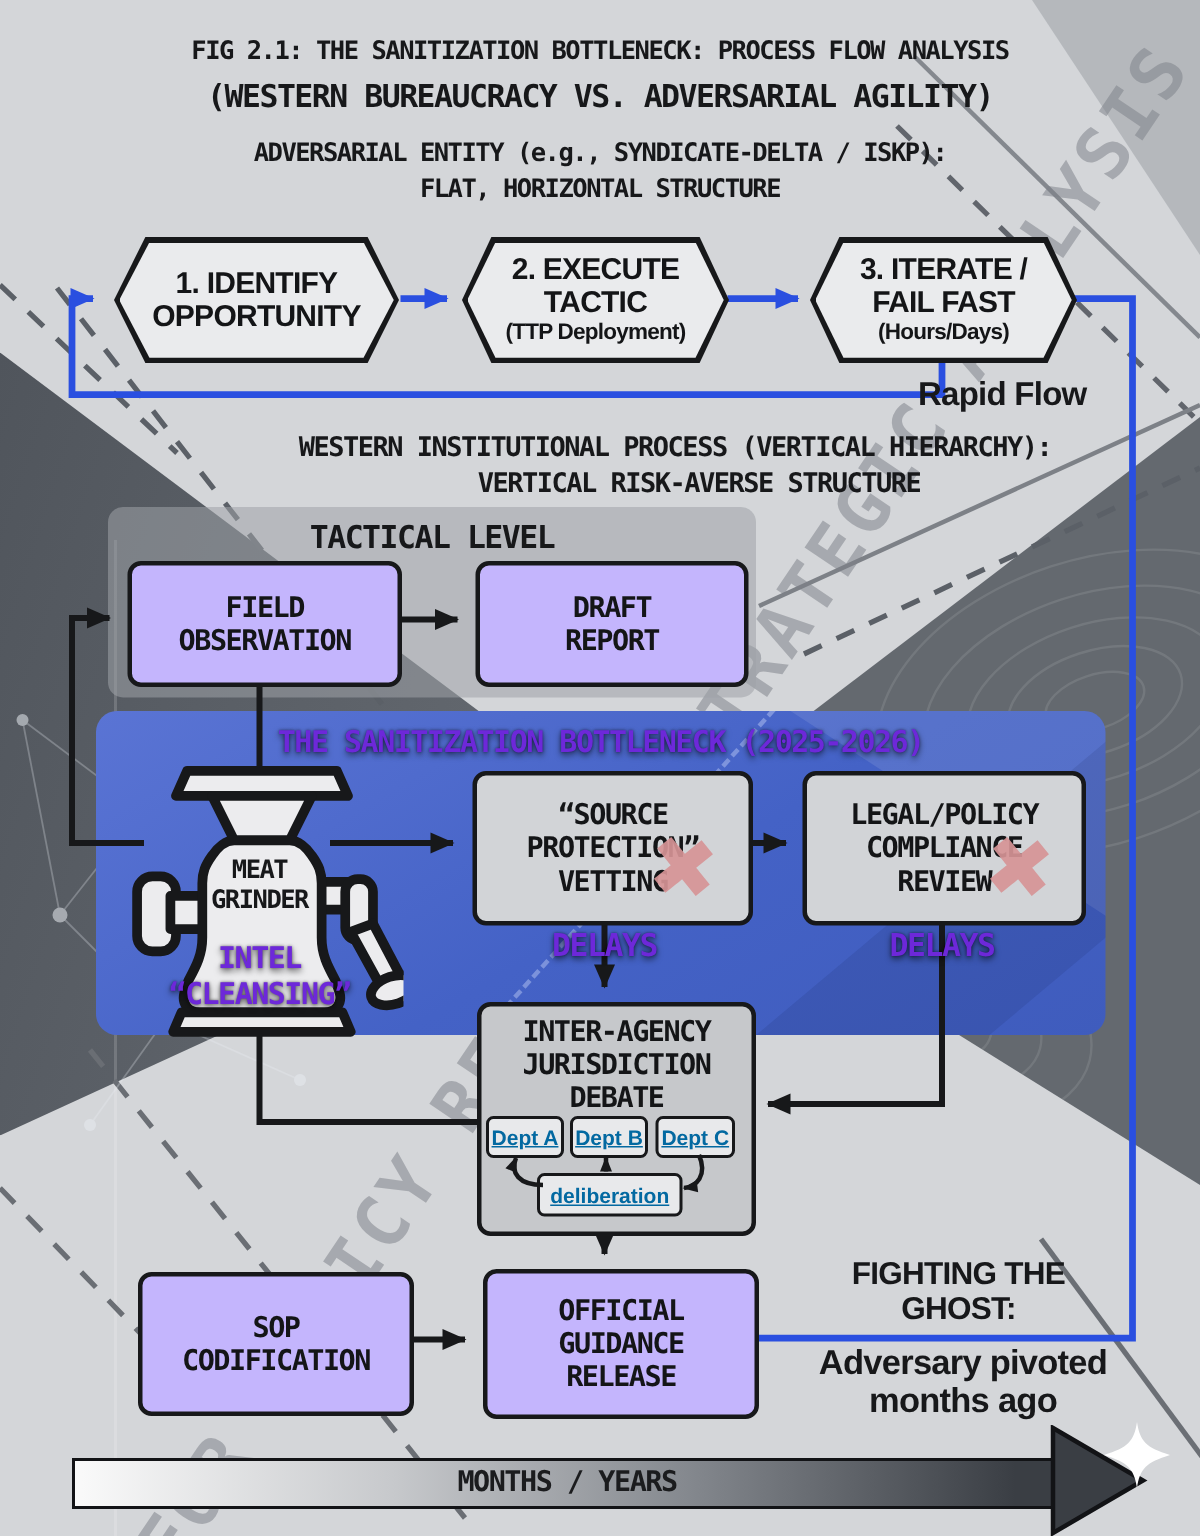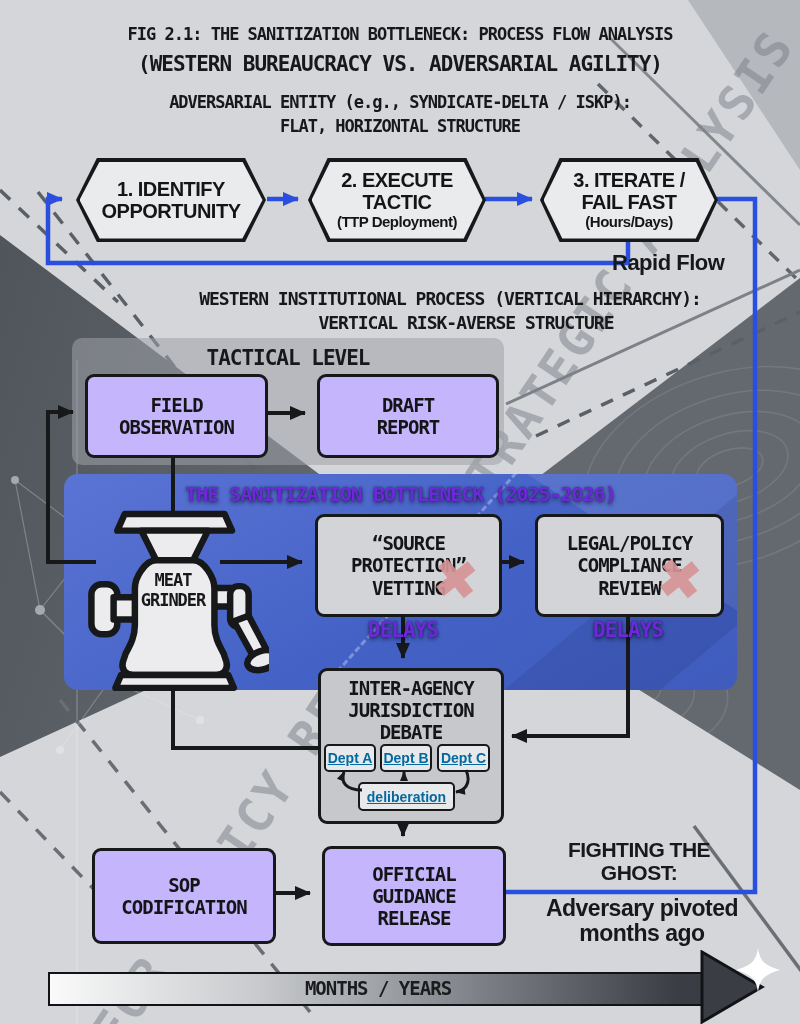--- a/index.html
+++ b/index.html
@@ -207,20 +207,22 @@
       <ellipse cx="193" cy="170" rx="17" ry="10" transform="rotate(-18 193 170)"></ellipse>
       <path d="M78,62 L118,62 C124,62 130,67 134,73 C139,80 141,85 141,93
                L141,132 C141,144 145,152 151,163 L154,172 C156,180 151,186 143,186
                L53,186 C45,186 40,180 42,172 L45,163 C51,152 55,144 55,132
                L55,93 C55,85 57,80 62,73 C66,67 72,62 78,62 Z"></path>
       <path d="M40,186 L156,186 L162,200 L34,200 Z"></path>
     </g>
   </svg>
   <div class="abs mono ctr ml" style="left:106px;top:570px;width:134px;font-size:17px;line-height:1.2;">MEAT
 GRINDER</div>
+  <div class="abs mono ctr ml white" style="left:88px;top:626px;width:170px;font-size:20px;line-height:1.2;">INTEL
+“CLEANSING”</div>
 
   <div class="abs box ml" style="left:315px;top:514px;width:181px;height:97px;background:#d2d4d7;">“SOURCE
 PROTECTION”
 VETTING</div>
   <div class="abs box ml" style="left:535px;top:514px;width:183px;height:97px;background:#d2d4d7;">LEGAL/POLICY
 COMPLIANCE
 REVIEW</div>
   <div class="abs xmark" style="left:432px;top:552px;">✖</div>
   <div class="abs xmark" style="left:656px;top:552px;">✖</div>
   <div class="abs mono ctr white" style="left:343px;top:618px;width:120px;font-size:21px;">DELAYS</div>

